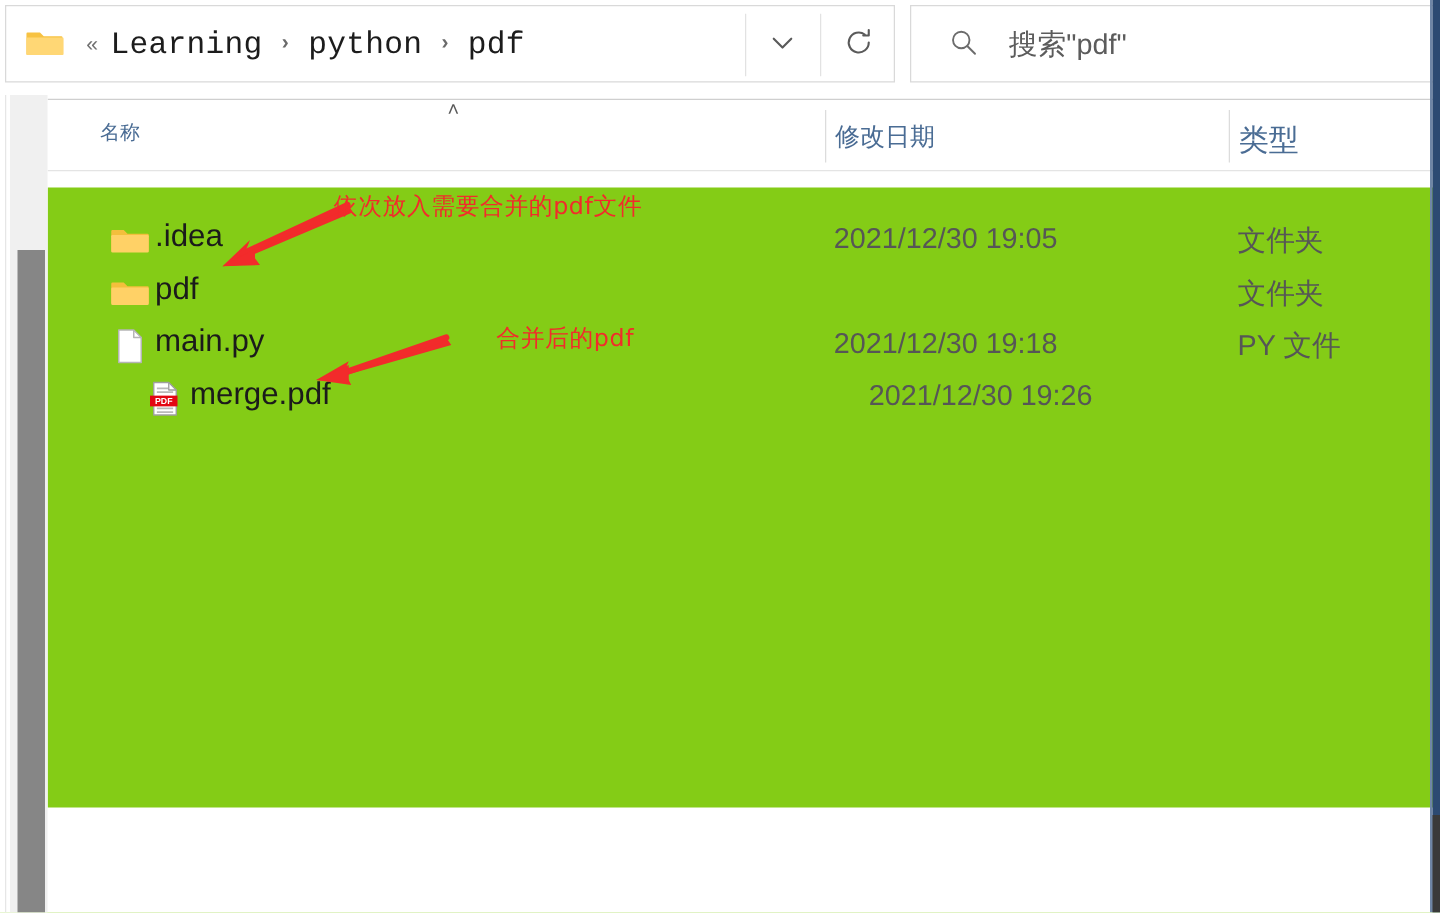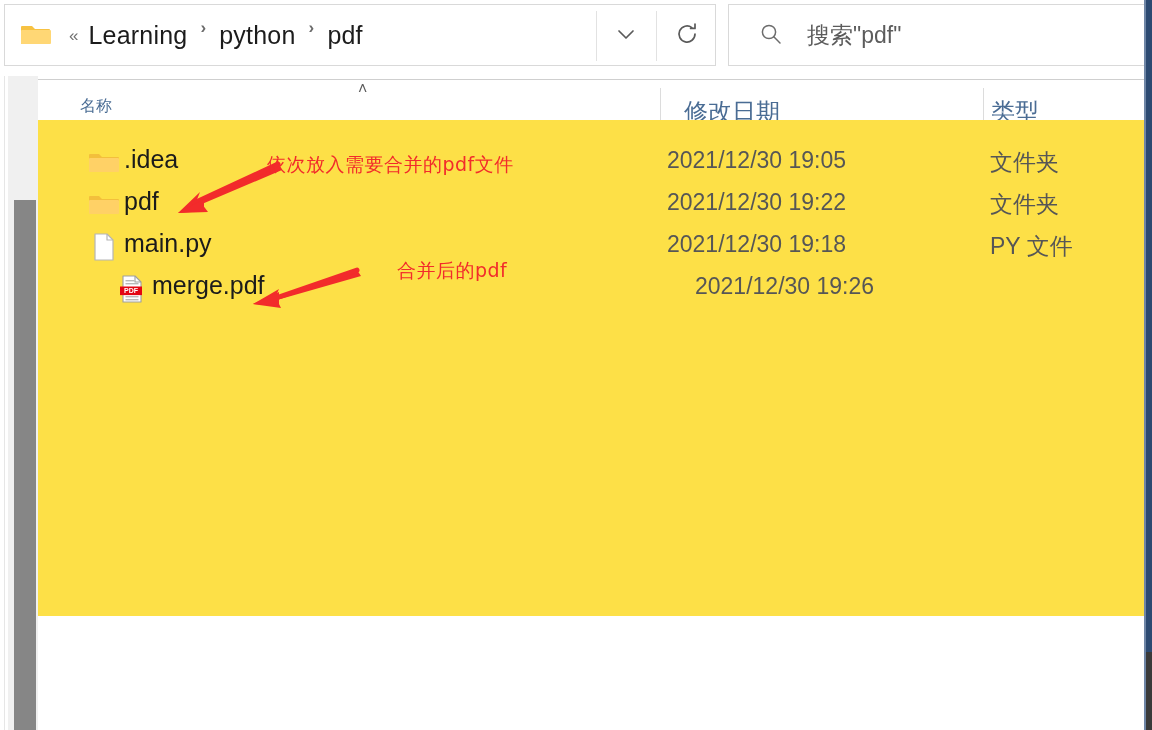--- a/index.html
+++ b/index.html
@@ -45,24 +45,25 @@
     flex: 0 0 auto;
   }
   .addr-sep {
     color: #707070;
     font-size: 17px;
     margin: 0 6px 0 18px;
     line-height: 1;
   }
   .crumbs {
     display: flex;
-    align-items: flex-start;
+    align-items: center;
     font-size: 25px;
     color: #1c1c1c;
     letter-spacing: 0.2px;
+    font-family: Liberation Mono, monospace;
   }
   .crumb {
     padding: 2px 4px;
     white-space: nowrap;
   }
   .crumb-arrow {
     color: #6b6b6b;
     font-size: 17px;
     padding: 0 9px;
     font-weight: bold;
@@ -136,23 +137,22 @@
     position: absolute;
     left: 42px;
     top: 16px;
     font-size: 16px;
     color: #4a6c94;
   }
   .col-date {
     position: absolute;
     left: 630px;
     top: 16px;
-    font-size: 24px;
+    font-size: 20px;
     color: #4a6c94;
-    margin-left: 16px;
   }
   .col-type {
     position: absolute;
     left: 953px;
     top: 16px;
     font-size: 24px;
     color: #4a6c94;
   }
   .col-div {
     position: absolute;
@@ -167,24 +167,24 @@
     top: 1px;
     color: #5a5a5a;
     font-size: 16px;
     line-height: 1;
   }
 
   
   #filelist {
     position: absolute;
     left: 38px;
-    top: 120px;
+    top: 150px;
     width: 1110px;
     height: 496px;
-    background: #fde047;
+    background: #84cc16;
   }
   .row {
     position: absolute;
     left: 0;
     width: 1110px;
     height: 42px;
     display: block;
   }
   .row-icon {
     position: absolute;
@@ -375,21 +375,20 @@
   </div>
 
   <div class="row" style="top:64px;">
     <span class="row-icon">
       <svg width="32" height="32" viewBox="0 0 32 32">
         <path d="M2 7 h9 l3 3 h16 a1 1 0 0 1 1 1 v12 a1 1 0 0 1 -1 1 h-28 a1 1 0 0 1 -1 -1 v-15 a1 1 0 0 1 1 -1 z" fill="#f3bf3c"></path>
         <path d="M2 11 h28 a1 1 0 0 1 1 1 v12 a1 1 0 0 1 -1 1 h-28 a1 1 0 0 1 -1 -1 v-12 a1 1 0 0 1 1 -1 z" fill="#ffd166"></path>
       </svg>
     </span>
     <span class="row-name">pdf</span>
-    <span class="row-date">2021/12/30 19:22</span>
     <span class="row-type">文件夹</span>
   </div>
 
   <div class="row" style="top:106px;">
     <span class="row-icon">
       <svg width="32" height="32" viewBox="0 0 32 32">
         <path d="M7 3 h12 l6 6 v20 h-18 z" fill="#ffffff" stroke="#b5b5b5" stroke-width="1.2" stroke-linejoin="round"></path>
         <path d="M19 3 v6 h6" fill="none" stroke="#b5b5b5" stroke-width="1.2" stroke-linejoin="round"></path>
       </svg>
     </span>

